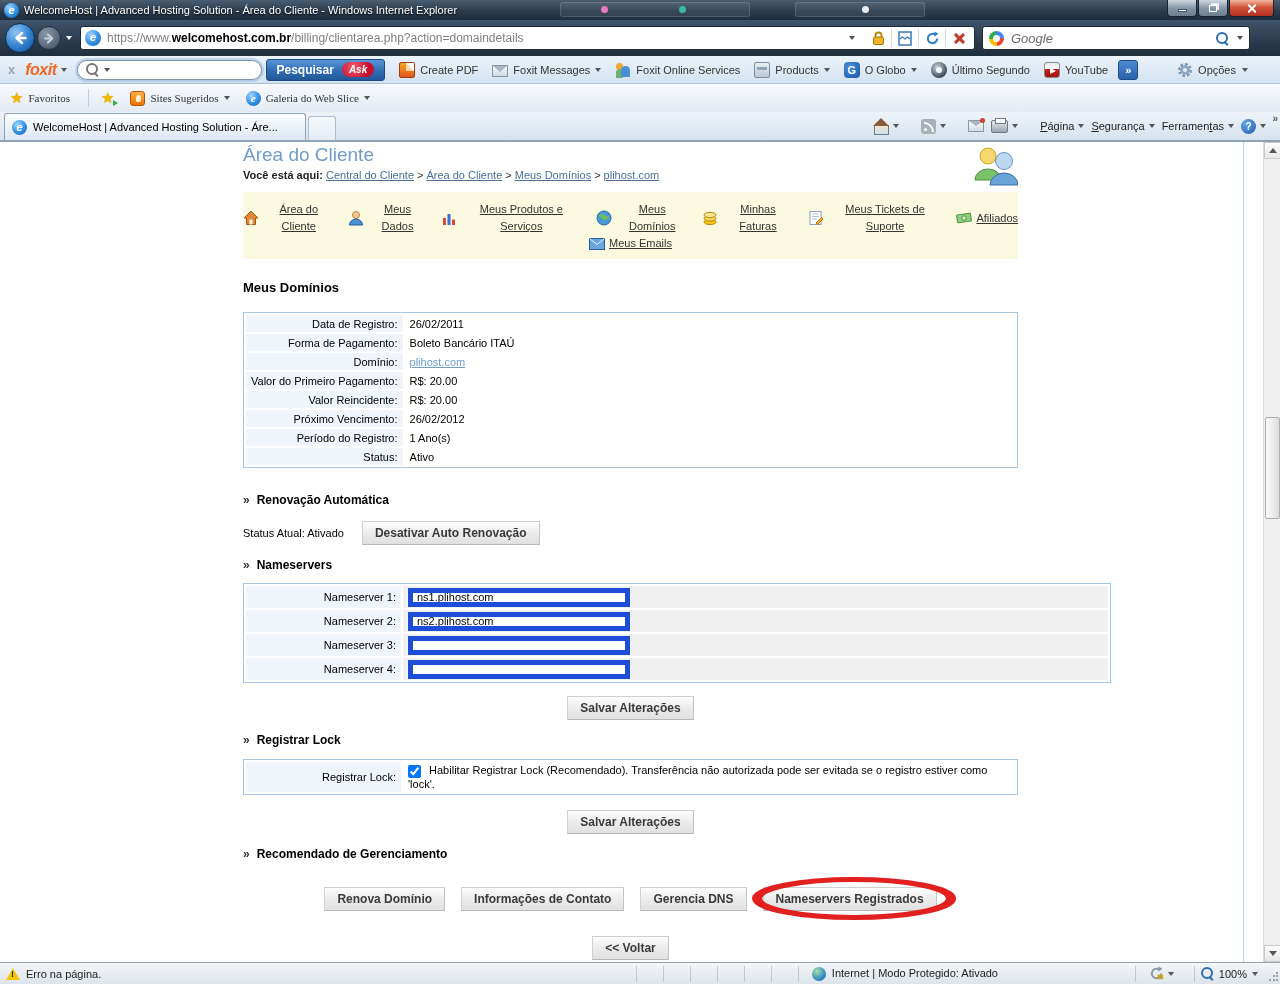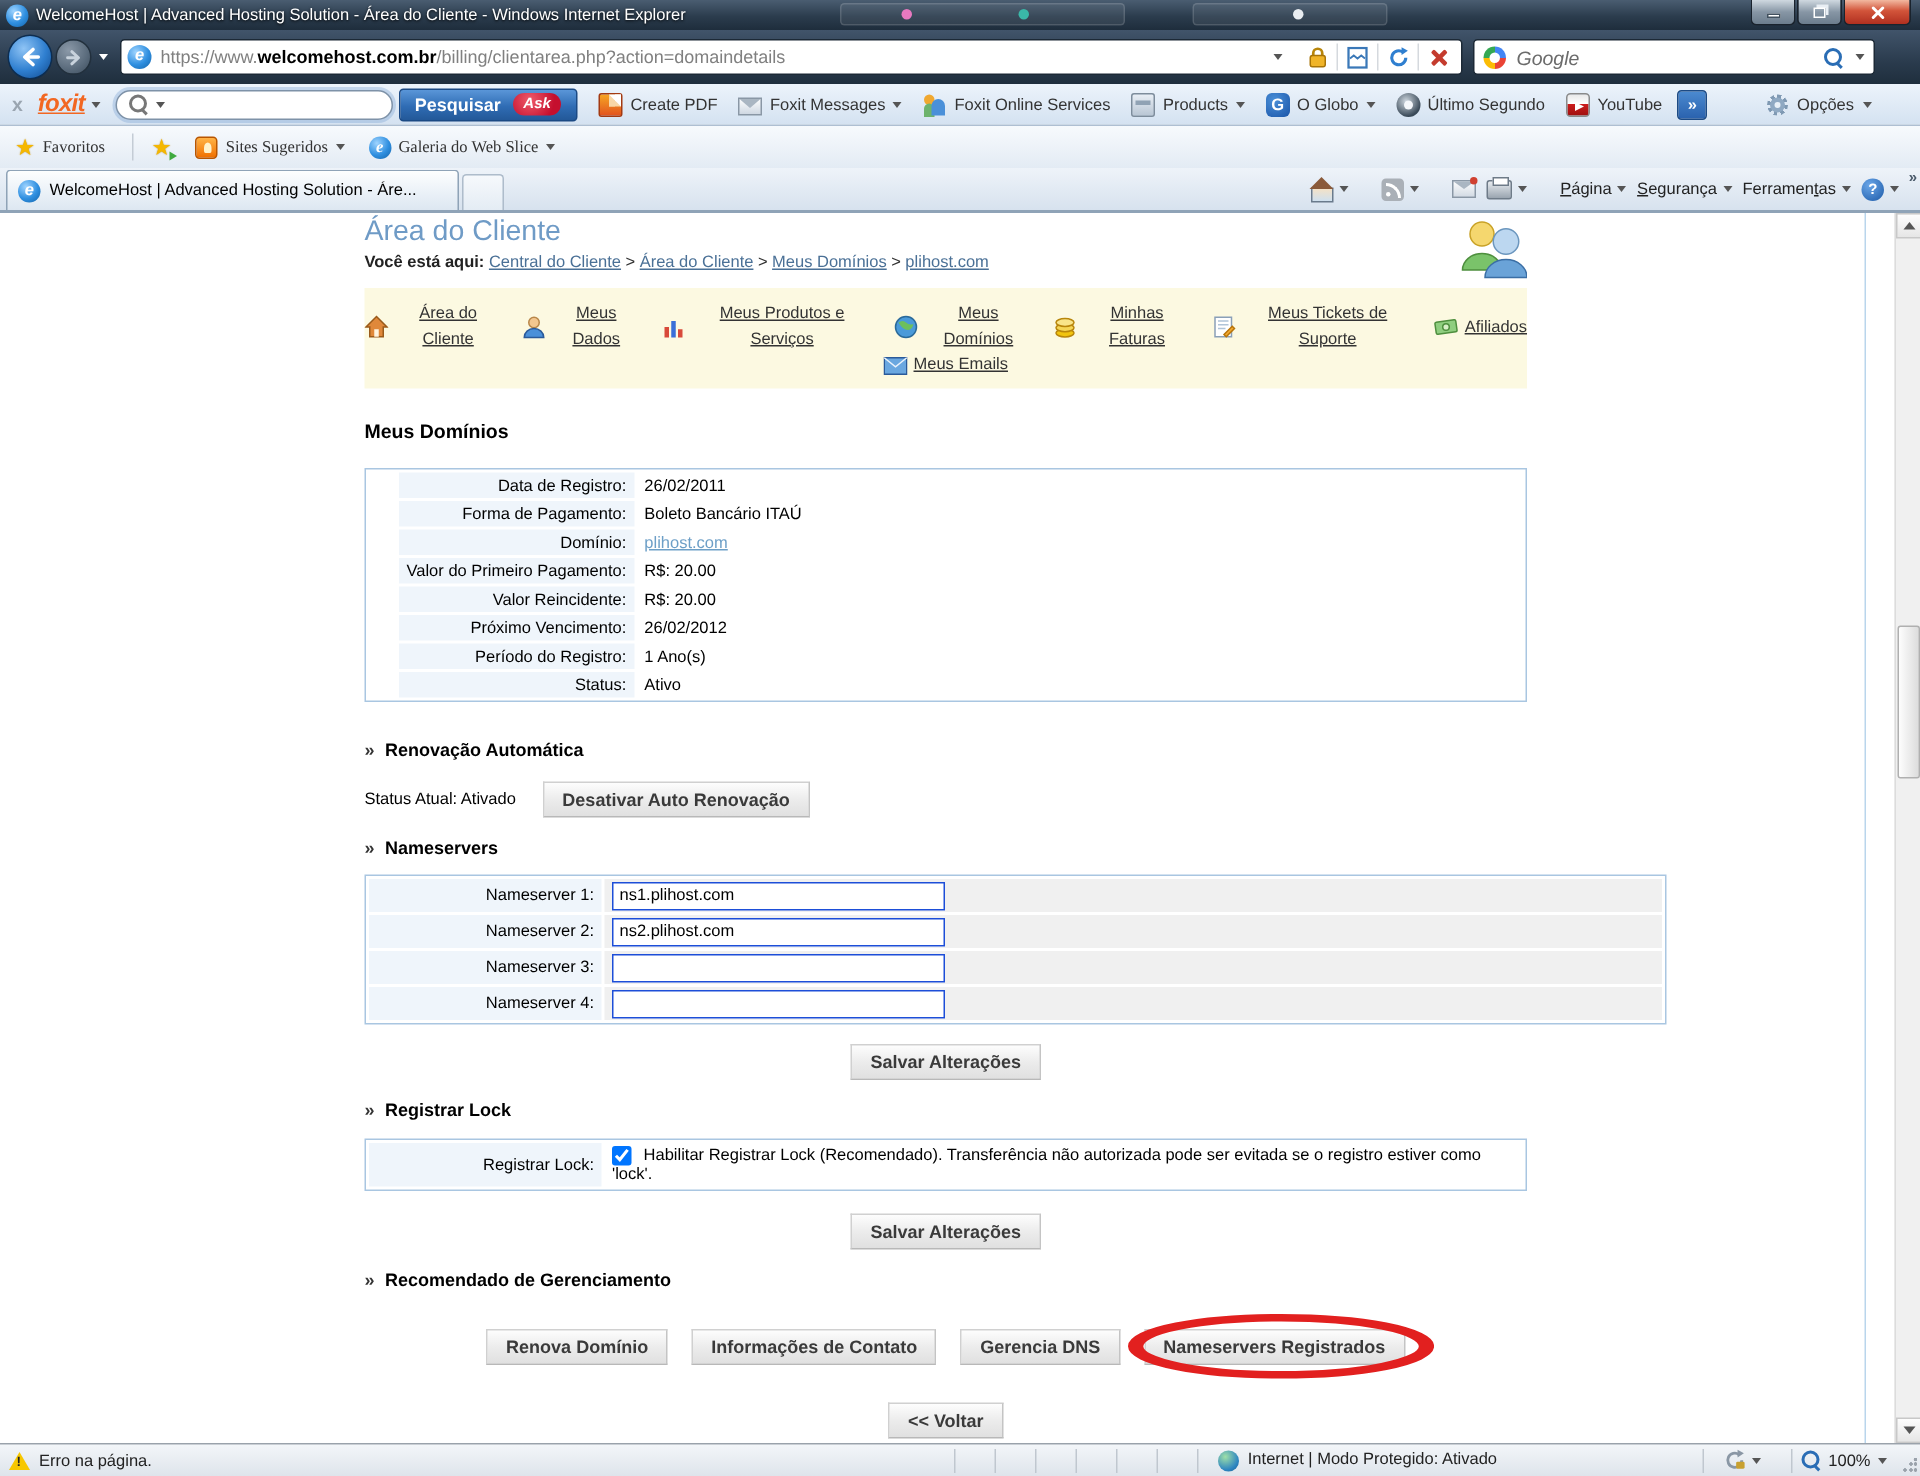--- a/index.html
+++ b/index.html
@@ -69,21 +69,21 @@
   .mag::before { content:""; position:absolute; left:0; top:0; width:8px; height:8px;
                  border:2px solid #2a6db5; border-radius:50%; }
   .mag::after { content:""; position:absolute; left:9px; top:9px; width:5px; height:2px;
                 background:#2a6db5; transform:rotate(45deg); transform-origin:0 0; }
 
   
   .foxitbar { position:absolute; left:0; top:56px; width:1280px; height:28px;
               background:linear-gradient(#ecf3fb, #d4e2f1); border-bottom:1px solid #aebfd2;
               display:flex; align-items:center; padding:0 8px; color:#333; }
   .fx-close { color:#9aa5b0; font-weight:bold; font-size:13px; margin-right:10px; }
-  .fx-logo { color:#f26722; font-weight:bold; font-style:italic; font-size:16px; letter-spacing:-0.5px;text-decoration:underline; }
+  .fx-logo { color:#f26722; font-weight:bold; font-style:italic; font-size:16px; letter-spacing:-0.5px; }
   .fx-pill { width:185px; height:20px; background:#fff; border:1px solid #7e92a8; border-radius:10px;
              display:flex; align-items:center; padding:0 8px; margin:0 4px 0 10px;
              box-shadow:0 0 0 2px rgba(120,160,210,.35); }
   .mag.gray::before { border-color:#777; } .mag.gray::after { background:#777; }
   .fx-btn { height:22px; background:linear-gradient(#5a96d8, #2f6cb4 55%, #235898);
             border:1px solid #1c4a84; border-radius:3px; color:#fff; font-weight:bold; font-size:12px;
             display:flex; align-items:center; padding:0 10px; }
   .ask { background:radial-gradient(circle at 35% 30%, #ef5a6a, #c50f2e 70%); border-radius:9px;
          color:#fff; font-style:italic; font-weight:bold; font-size:10px; padding:2px 7px; margin-left:8px; }
   .fx-item { display:flex; align-items:center; gap:5px; margin-left:14px; white-space:nowrap; }
@@ -167,35 +167,35 @@
   .crumbs { margin-top:3px; font-size:11px; color:#222; }
   .crumbs b { font-weight:bold; }
   .crumbs a { color:#4a7096; }
   .crumbs .sep { color:#333; margin:0 3px; }
   .bigppl { position:absolute; right:0; top:4px; }
   .menu { margin-top:11px; background:#fcf9e1; padding:9px 0 7px; text-align:center; }
   .menu-row { display:flex; justify-content:center; align-items:center; gap:14px; line-height:17px; }
   .menu a { color:#333; }
   .mi { display:inline-flex; align-items:center; gap:4px; }
   h2.sect { margin-top:21px; font-size:13px; font-weight:bold; color:#000; }
-  table.dt { margin-top:17px; width:775px; border:1px solid #a9c6e1; border-collapse:separate; border-spacing:2px; background:#fff;padding-left:20px; }
+  table.dt { margin-top:17px; width:775px; border:1px solid #a9c6e1; border-collapse:separate; border-spacing:2px; background:#fff; }
   table.dt td { font-size:11px; padding:0 5px; height:17px; vertical-align:middle; }
   td.lbl { background:#eff5fb; text-align:right; width:155px; white-space:nowrap; }
   a.lite { color:#6d9fc7; }
   .shead { margin-top:25px; font-size:12px; font-weight:bold; }
   .shead .mk { color:#333; margin-right:7px; font-weight:bold; }
   .statusline { margin-top:14px; display:flex; align-items:center; }
   .btn { display:inline-block; background:linear-gradient(#fdfdfd,#ececec 50%, #e0e0e0);
          border:1px solid #d0d0d0; border-bottom-color:#b8b8b8; border-right-color:#c4c4c4;
          color:#3a3a3a; font-weight:bold; font-size:12px; padding:4px 12px; font-family:inherit; white-space:nowrap; }
   .statusline .btn { margin-left:18px; }
   table.ns { margin-top:11px; width:868px; border:1px solid #a9c6e1; border-collapse:separate; border-spacing:2px; background:#fff; }
   table.ns td { padding:1px 5px; height:22px; vertical-align:middle; font-size:11px; }
   table.ns td.val { background:#f0f0f0; }
-  table.ns input { width:222px; height:19px; border:1px solid #1d4ed8; font-size:11px; padding:1px 4px; font-family:inherit; }
+  table.ns input { width:222px; height:19px; border:5px solid #1d4ed8; font-size:11px; padding:1px 4px; font-family:inherit; }
   .center { text-align:center; }
   .savebtn { margin-top:13px; }
   table.lock { margin-top:12px; width:775px; border:1px solid #a9c6e1; border-collapse:separate; border-spacing:2px; background:#fff; }
   table.lock td { padding:2px 5px; height:21px; vertical-align:middle; font-size:11px; }
   .toolsrow { margin-top:26px; display:flex; justify-content:center; gap:16px; }
   .annotwrap { position:relative; display:inline-block; }
   .redoval { position:absolute; left:-11px; top:-11px; width:calc(100% + 30px); height:45px; pointer-events:none; }
   .voltar { margin-top:25px; }
 
   

